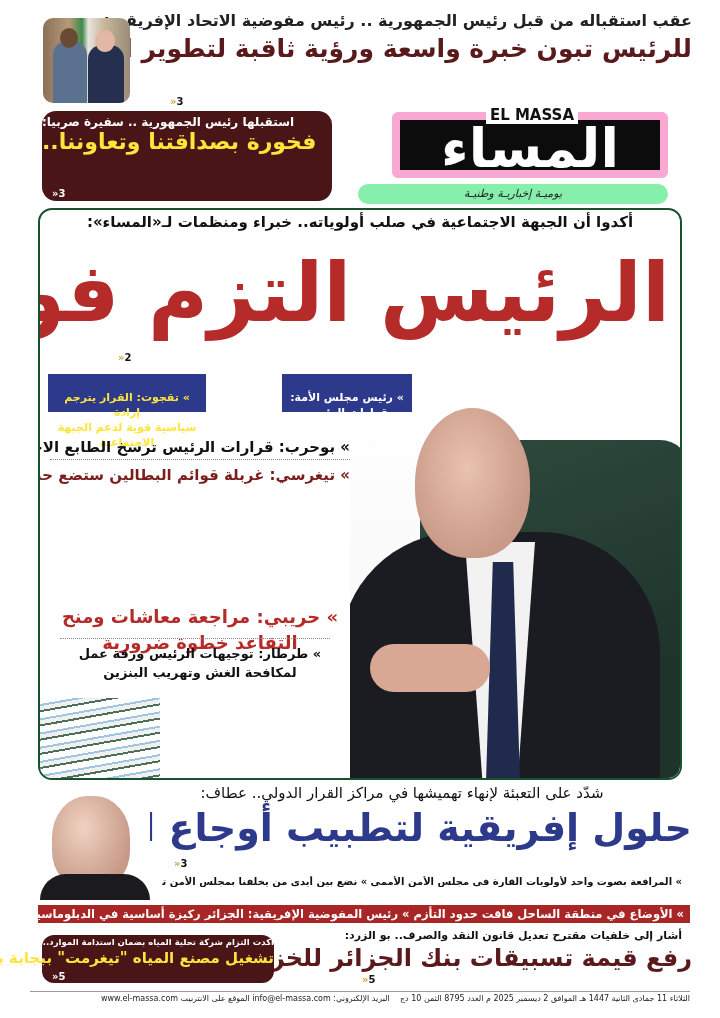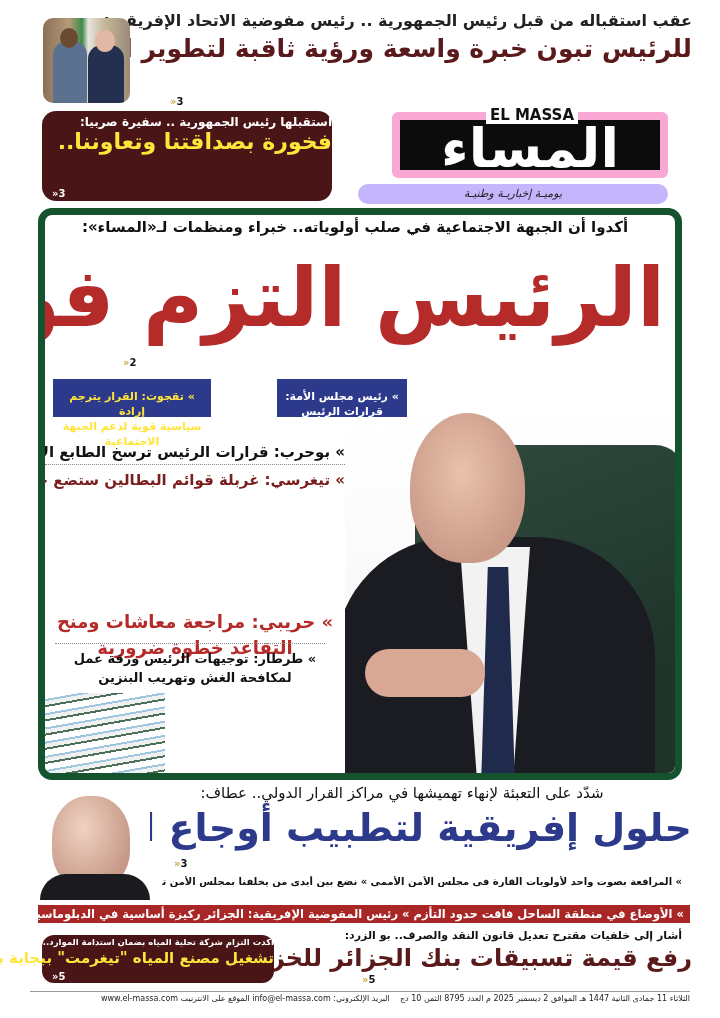--- a/index.html
+++ b/index.html
@@ -13,52 +13,52 @@
     #top-headline { top: 34px; right: 28px; width: 500px; text-align: right; font-size: 25px; font-weight: bold; color: #5a1a1c; white-space: nowrap; letter-spacing: -1px; }
     #top-photo { top: 18px; left: 43px; width: 87px; height: 85px; border-radius: 10px; overflow: hidden;
       background: linear-gradient(90deg, #8a7058 0%, #b89a7a 30%, #3e8a4a 45%, #e8e4de 52%, #c8b89a 70%, #9a8a78 100%); }
     .person { position: absolute; bottom: 0; border-radius: 14px 14px 0 0; }
     .head { position: absolute; border-radius: 50%; }
     .pagelink { font-size: 10px; font-weight: bold; color: #111; }
     .pagelink .chev { color: #c9a642; }
     #top-pagelink { top: 96px; left: 170px; }
 
     
-    #serbia-box { top: 111px; left: 42px; width: 290px; height: 90px; background: #4a1517; border-radius: 14px; color: #fff; text-align: right; padding-top: 4px; }
+    #serbia-box { top: 111px; left: 42px; width: 290px; height: 90px; background: #4a1517; border-radius: 14px; color: #fff; text-align: left; padding-top: 4px; }
     #serbia-kicker { font-size: 12px; font-weight: bold; color: #fff; }
     #serbia-line1 { font-size: 22px; font-weight: bold; color: #ffe53b; line-height: 26px; letter-spacing: -1px; }
     #serbia-line2 { font-size: 22px; font-weight: bold; color: #ffe53b; line-height: 26px; letter-spacing: -1px; }
     #serbia-pagelink { position: absolute; left: 10px; bottom: 2px; color: #fff; }
 
     
     #masthead { top: 104px; left: 348px; width: 320px; height: 100px; }
     #masthead-logo { position: absolute; top: 8px; right: 0; width: 276px; height: 66px; background: #0c0c0c; border: 8px solid #f9a8d4; border-radius: 6px;
       color: #fff; font-size: 54px; font-weight: bold; text-align: center; line-height: 58px; letter-spacing: 2px; box-shadow: 0 0 0 2px #0c0c0c inset; }
     #masthead-latin { position: absolute; top: 2px; right: 90px; font-size: 15px; font-weight: bold; color: #111; direction: ltr; background: #fff; padding: 0 4px; }
-    #masthead-tagline { position: absolute; top: 80px; right: 0; width: 310px; height: 20px; background: #c4b5fd; border-radius: 10px; text-align: center; font-size: 11px; color: #222; line-height: 20px; font-style: italic; }
+    #masthead-tagline { position: absolute; top: 80px; right: 0; width: 310px; height: 20px; background: #86efac; border-radius: 10px; text-align: center; font-size: 11px; color: #222; line-height: 20px; font-style: italic; }
 
     
-    #main-frame { top: 208px; left: 38px; width: 644px; height: 572px; border: 7px solid #14532d; border-radius: 14px; overflow: hidden; }
+    #main-frame { top: 208px; left: 38px; width: 644px; height: 572px; border: 2px solid #14532d; border-radius: 14px; overflow: hidden; }
     #main-kicker { position: absolute; top: 3px; right: 10px; width: 620px; text-align: center; font-size: 15px; font-weight: bold; color: #111; white-space: nowrap; }
     #main-headline { position: absolute; top: 28px; right: 10px; width: 620px; text-align: center; font-size: 82px; font-weight: bold; color: #b52b2a; line-height: 110px; white-space: nowrap; letter-spacing: -3px; }
     #main-pagelink { position: absolute; top: 142px; left: 78px; }
 
     
     #photo { position: absolute; top: 190px; right: 0; width: 330px; height: 382px; overflow: hidden;
       background: linear-gradient(180deg, #ffffff 0%, #f4f4f4 100%); }
     #chair { position: absolute; top: 40px; right: -10px; width: 270px; height: 360px; background: linear-gradient(160deg, #2f4a3e, #1e3329 70%); border-radius: 30px 30px 0 0; }
     #suit { position: absolute; bottom: -10px; right: 20px; width: 320px; height: 260px; background: #1b1b22; border-radius: 120px 120px 0 0; }
     #shirt { position: absolute; bottom: 0; right: 145px; width: 70px; height: 240px; background: #f2f2f2; clip-path: polygon(0 0, 100% 0, 75% 100%, 25% 100%); }
     #tie { position: absolute; bottom: 0; right: 160px; width: 34px; height: 220px; background: #1f2a4c; clip-path: polygon(20% 0, 80% 0, 100% 100%, 0 100%); }
     #face { position: absolute; top: 8px; right: 150px; width: 115px; height: 150px; background: radial-gradient(ellipse at 45% 40%, #e9c2ad, #c99a88 70%); border-radius: 50% 50% 45% 45%; }
     #hand { position: absolute; bottom: 90px; right: 190px; width: 120px; height: 48px; background: #d9a894; border-radius: 24px; }
     #papers { position: absolute; bottom: 0; left: 0; width: 120px; height: 80px; background: repeating-linear-gradient(170deg, #ffffff 0 6px, #9fc6e0 6px 8px, #f0f0f0 8px 12px, #4d6f5a 12px 14px); }
 
     
-    .blue-box { position: absolute; background: #2d3a8c; color: #fff; font-size: 11px; font-weight: bold; line-height: 15px; text-align: center; padding: 10px 4px; }
+    .blue-box { position: absolute; background: #2d3a8c; color: #fff; font-size: 11px; font-weight: bold; line-height: 15px; text-align: center; padding: 16px 4px; }
     #box-senate { top: 164px; right: 268px; width: 130px; height: 38px; }
     #box-tegdjout { top: 164px; left: 8px; width: 158px; height: 38px; color: #ffe53b; }
     #box-tegdjout .l2 { color: #ffe53b; }
 
     .bullet { position: absolute; right: 330px; width: 300px; text-align: center; font-weight: bold; white-space: nowrap; }
     #b-bouharb { top: 228px; font-size: 15px; color: #111; border-bottom: 1px dotted #888; padding-bottom: 3px; }
     #b-tighersi { top: 256px; font-size: 15px; color: #7b1d1d; }
     #b-bouhenia { top: 293px; right: 345px; width: 270px; height: 64px; border: 1px solid #333; font-size: 16px; color: #111; line-height: 28px; white-space: normal; padding-top: 3px; }
     #b-haribi { top: 350px; font-size: 18px; color: #b52b2a; line-height: 26px; white-space: normal; margin-top: 44px; }
     #b-haribi-sep { position: absolute; top: 428px; right: 350px; width: 270px; border-top: 1px dotted #888; }

